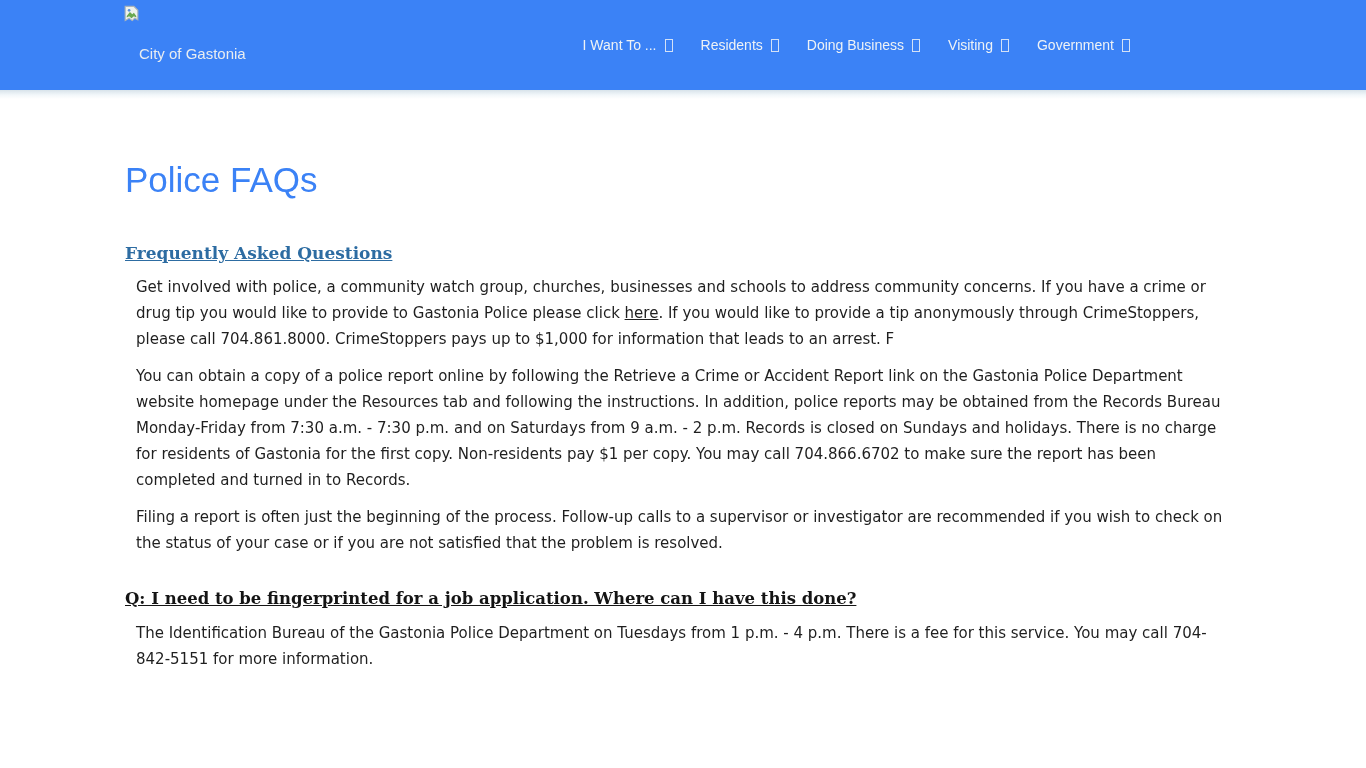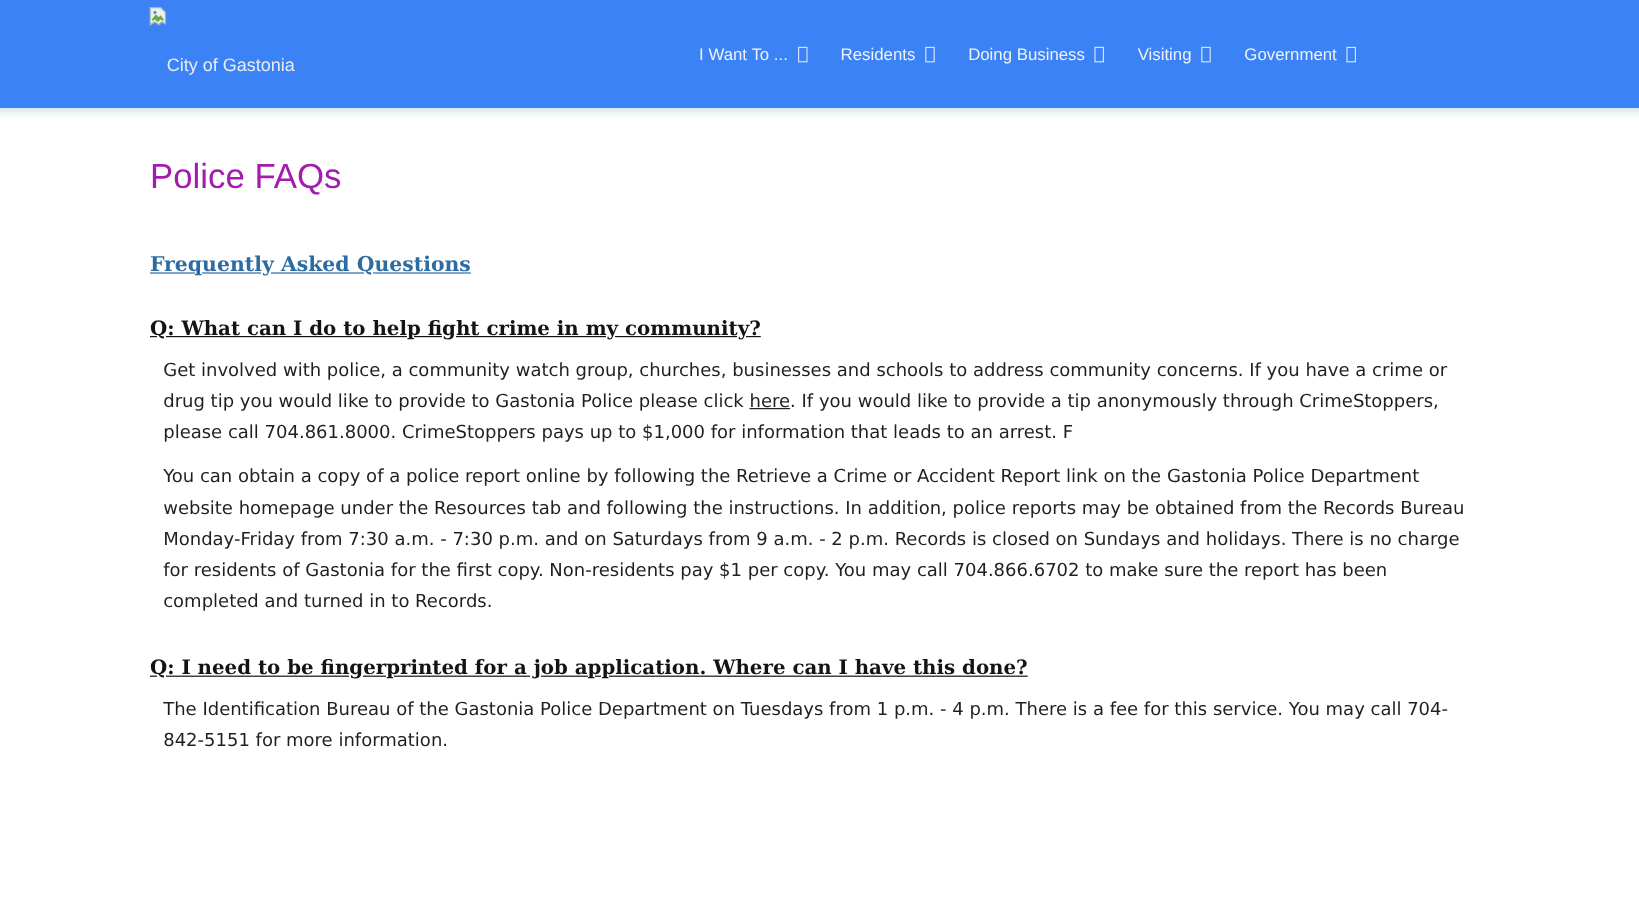--- a/index.html
+++ b/index.html
@@ -65,26 +65,26 @@
     margin-left: 8px;
     position: relative;
     top: 0px;
   }
 
   
   .content {
     padding: 0 126px 0 125px;
   }
   .page-title {
-    margin: 30px 0 0 0;
+    margin: 62px 0 0 0;
     font-family: "Liberation Sans", sans-serif;
     font-weight: 400;
-    font-size: 29px;
+    font-size: 35px;
     line-height: 38px;
-    color: #a21caf;
+    color: #3b82f6;
   }
   .intro-link {
     display: inline-block;
     margin-top: 44px;
     font-family: "DejaVu Serif", serif;
     font-weight: bold;
     font-size: 17px;
     color: #2d6ca2;
     text-decoration: underline;
     text-align: center;
@@ -148,28 +148,28 @@
   </nav>
 </header>
 <div class="topbar-glow"></div>
 
 <main class="content">
   <h1 class="page-title">Police FAQs</h1>
 
   <a class="intro-link" href="#">Frequently Asked Questions</a>
 
   <section class="faq">
-    <h3>Q: What can I do to help fight crime in my community?</h3>
     <p><span>Get involved with police, a community watch group, churches, businesses and schools to address community concerns. If you have a crime or drug tip you would like to provide to Gastonia Police please click </span><a class="inline-link" href="#">here</a><span>. If you would like to provide a tip anonymously through CrimeStoppers, please call 704.861.8000. CrimeStoppers pays up to $1,000 for information that leads to an arrest. F</span></p>
   </section>
 
   <section class="faq">
     <p>You can obtain a copy of a police report online by following the Retrieve a Crime or Accident Report link on the Gastonia Police Department website homepage under the Resources tab and following the instructions. In addition, police reports may be obtained from the Records Bureau Monday-Friday from 7:30 a.m. - 7:30 p.m. and on Saturdays from 9 a.m. - 2 p.m. Records is closed on Sundays and holidays. There is no charge for residents of Gastonia for the first copy. Non-residents pay $1 per copy. You may call 704.866.6702 to make sure the report has been completed and turned in to Records.</p>
   </section>
 
   <section class="faq">
+    <p>Filing a report is often just the beginning of the process. Follow-up calls to a supervisor or investigator are recommended if you wish to check on the status of your case or if you are not satisfied that the problem is resolved.</p>
   </section>
 
   <section class="faq">
     <h3>Q: I need to be fingerprinted for a job application. Where can I have this done?</h3>
     <p>The Identification Bureau of the Gastonia Police Department on Tuesdays from 1 p.m. - 4 p.m. There is a fee for this service. You may call 704-842-5151 for more information.</p>
   </section>
 </main>
 
 </body></html>

